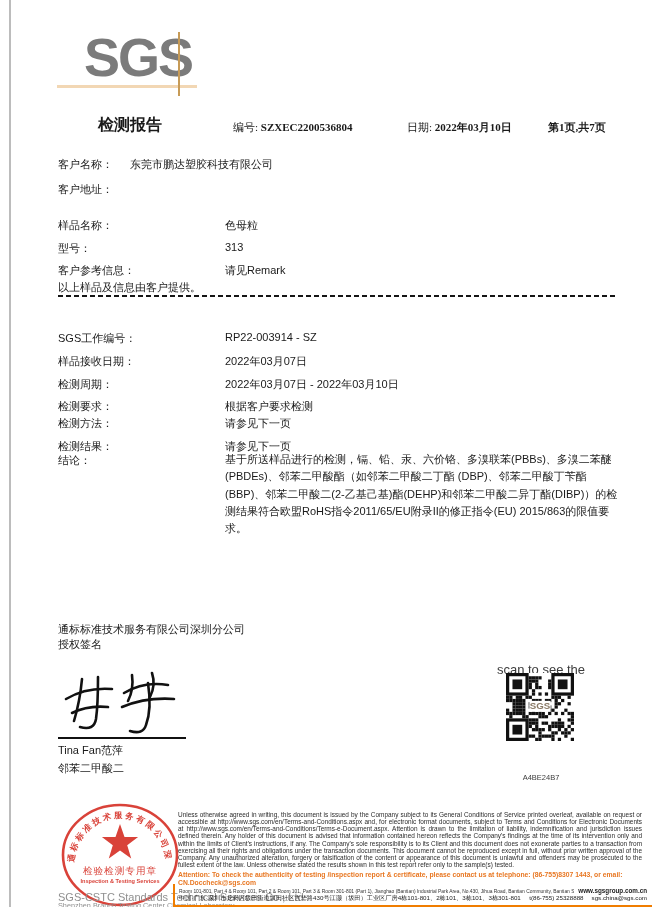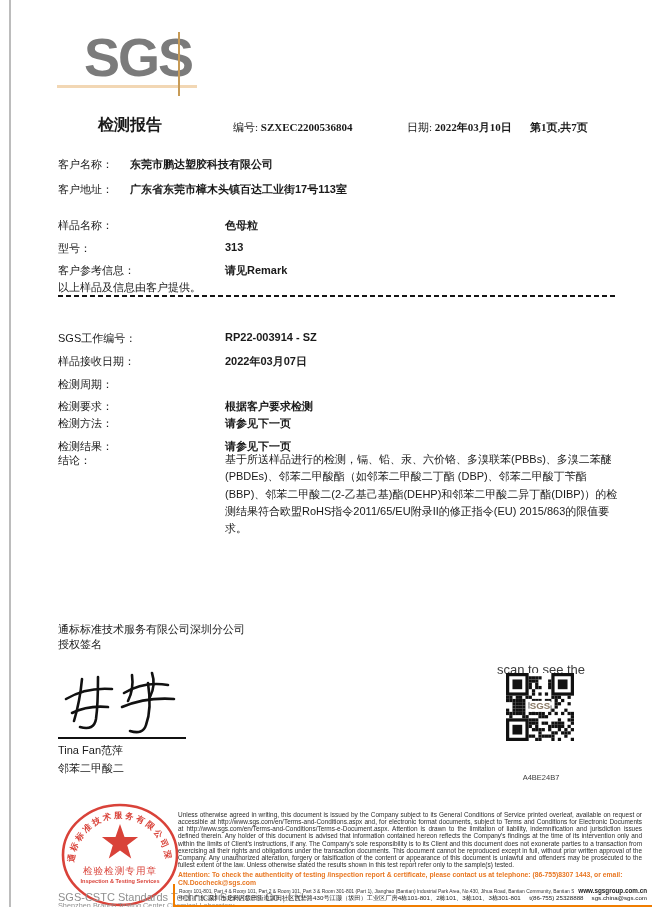--- a/index.html
+++ b/index.html
@@ -12,21 +12,21 @@
   
   .logo-text{left:84px;top:30px;font-size:54px;font-weight:bold;color:#7b7b7b;letter-spacing:-2px;line-height:1;}
   .logo-hline{left:57px;top:85px;width:140px;height:3px;background:#f2d7b4;}
   .logo-vline{left:178px;top:32px;width:2px;height:64px;background:#c79b57;}
   
   .doc-title{left:58px;top:115px;font-size:16px;font-weight:bold;margin-left:40px;}
   .hdr{font-size:11px;top:120px;font-family:Liberation Serif, serif;}
   .hdr b{font-weight:bold;}
   
   .lbl{left:58px;font-size:11px;}
-  .val{font-size:11px;font-weight:bold;}
+  .val{font-size:11px;}
   .note{left:58px;font-size:11px;}
   .dash-sep{left:58px;top:295px;width:560px;height:2px;
     background:repeating-linear-gradient(90deg,#141414 0 5px,transparent 5px 8px);}
   .conclusion{left:225px;top:451px;width:402px;font-size:11px;line-height:17.3px;}
   
   .sig-company{left:58px;top:622px;font-size:11px;}
   .sig-auth{left:58px;top:637px;font-size:11px;}
   .sig-svg{left:60px;top:665px;}
   .sig-line{left:58px;top:737px;width:128px;height:2px;background:#111;}
   .sig-name{left:58px;top:743px;font-size:11px;}
@@ -65,42 +65,42 @@
 
   <div class="abs doc-title">检测报告</div>
   <div class="abs hdr" style="left:233px;">
     <span>编号:</span>
     <b>SZXEC2200536804</b>
   </div>
   <div class="abs hdr" style="left:407px;">
     <span>日期:</span>
     <b>2022年03月10日</b>
   </div>
-  <div class="abs hdr" style="left:530px;font-weight:bold;">第1页,共7页</div>
+  <div class="abs hdr" style="left:548px;font-weight:bold;">第1页,共7页</div>
 
   <div class="abs lbl" style="top:157px;">客户名称：</div>
   <div class="abs val" style="left:130px;top:157px;">东莞市鹏达塑胶科技有限公司</div>
   <div class="abs lbl" style="top:182px;">客户地址：</div>
-  <div class="abs val" style="left:130px;top:182px;">广东省东莞市樟木头镇百达工业街17号113室</div>
 
   <div class="abs lbl" style="top:218px;">样品名称：</div>
   <div class="abs val" style="left:225px;top:218px;">色母粒</div>
   <div class="abs lbl" style="top:241px;">型号：</div>
   <div class="abs val" style="left:225px;top:241px;">313</div>
   <div class="abs lbl" style="top:263px;">客户参考信息：</div>
   <div class="abs val" style="left:225px;top:263px;">请见Remark</div>
   <div class="abs note" style="top:280px;">以上样品及信息由客户提供。</div>
 
   <div class="abs dash-sep"></div>
 
   <div class="abs lbl" style="top:331px;">SGS工作编号：</div>
   <div class="abs val" style="left:225px;top:331px;">RP22-003914 - SZ</div>
   <div class="abs lbl" style="top:354px;text-align:right;">样品接收日期：</div>
   <div class="abs val" style="left:225px;top:354px;">2022年03月07日</div>
   <div class="abs lbl" style="top:377px;">检测周期：</div>
+  <div class="abs val" style="left:225px;top:377px;">2022年03月07日 - 2022年03月10日</div>
   <div class="abs lbl" style="top:399px;">检测要求：</div>
   <div class="abs val" style="left:225px;top:399px;">根据客户要求检测</div>
   <div class="abs lbl" style="top:416px;">检测方法：</div>
   <div class="abs val" style="left:225px;top:416px;">请参见下一页</div>
   <div class="abs lbl" style="top:439px;">检测结果：</div>
   <div class="abs val" style="left:225px;top:439px;">请参见下一页</div>
 
   <div class="abs lbl" style="top:453px;text-align:center;">结论：</div>
   <div class="abs conclusion">基于所送样品进行的检测，镉、铅、汞、六价铬、多溴联苯(PBBs)、多溴二苯醚(PBDEs)、邻苯二甲酸酯（如邻苯二甲酸二丁酯 (DBP)、邻苯二甲酸丁苄酯(BBP)、邻苯二甲酸二(2-乙基己基)酯(DEHP)和邻苯二甲酸二异丁酯(DIBP)）的检测结果符合欧盟RoHS指令2011/65/EU附录II的修正指令(EU) 2015/863的限值要求。</div>
 

